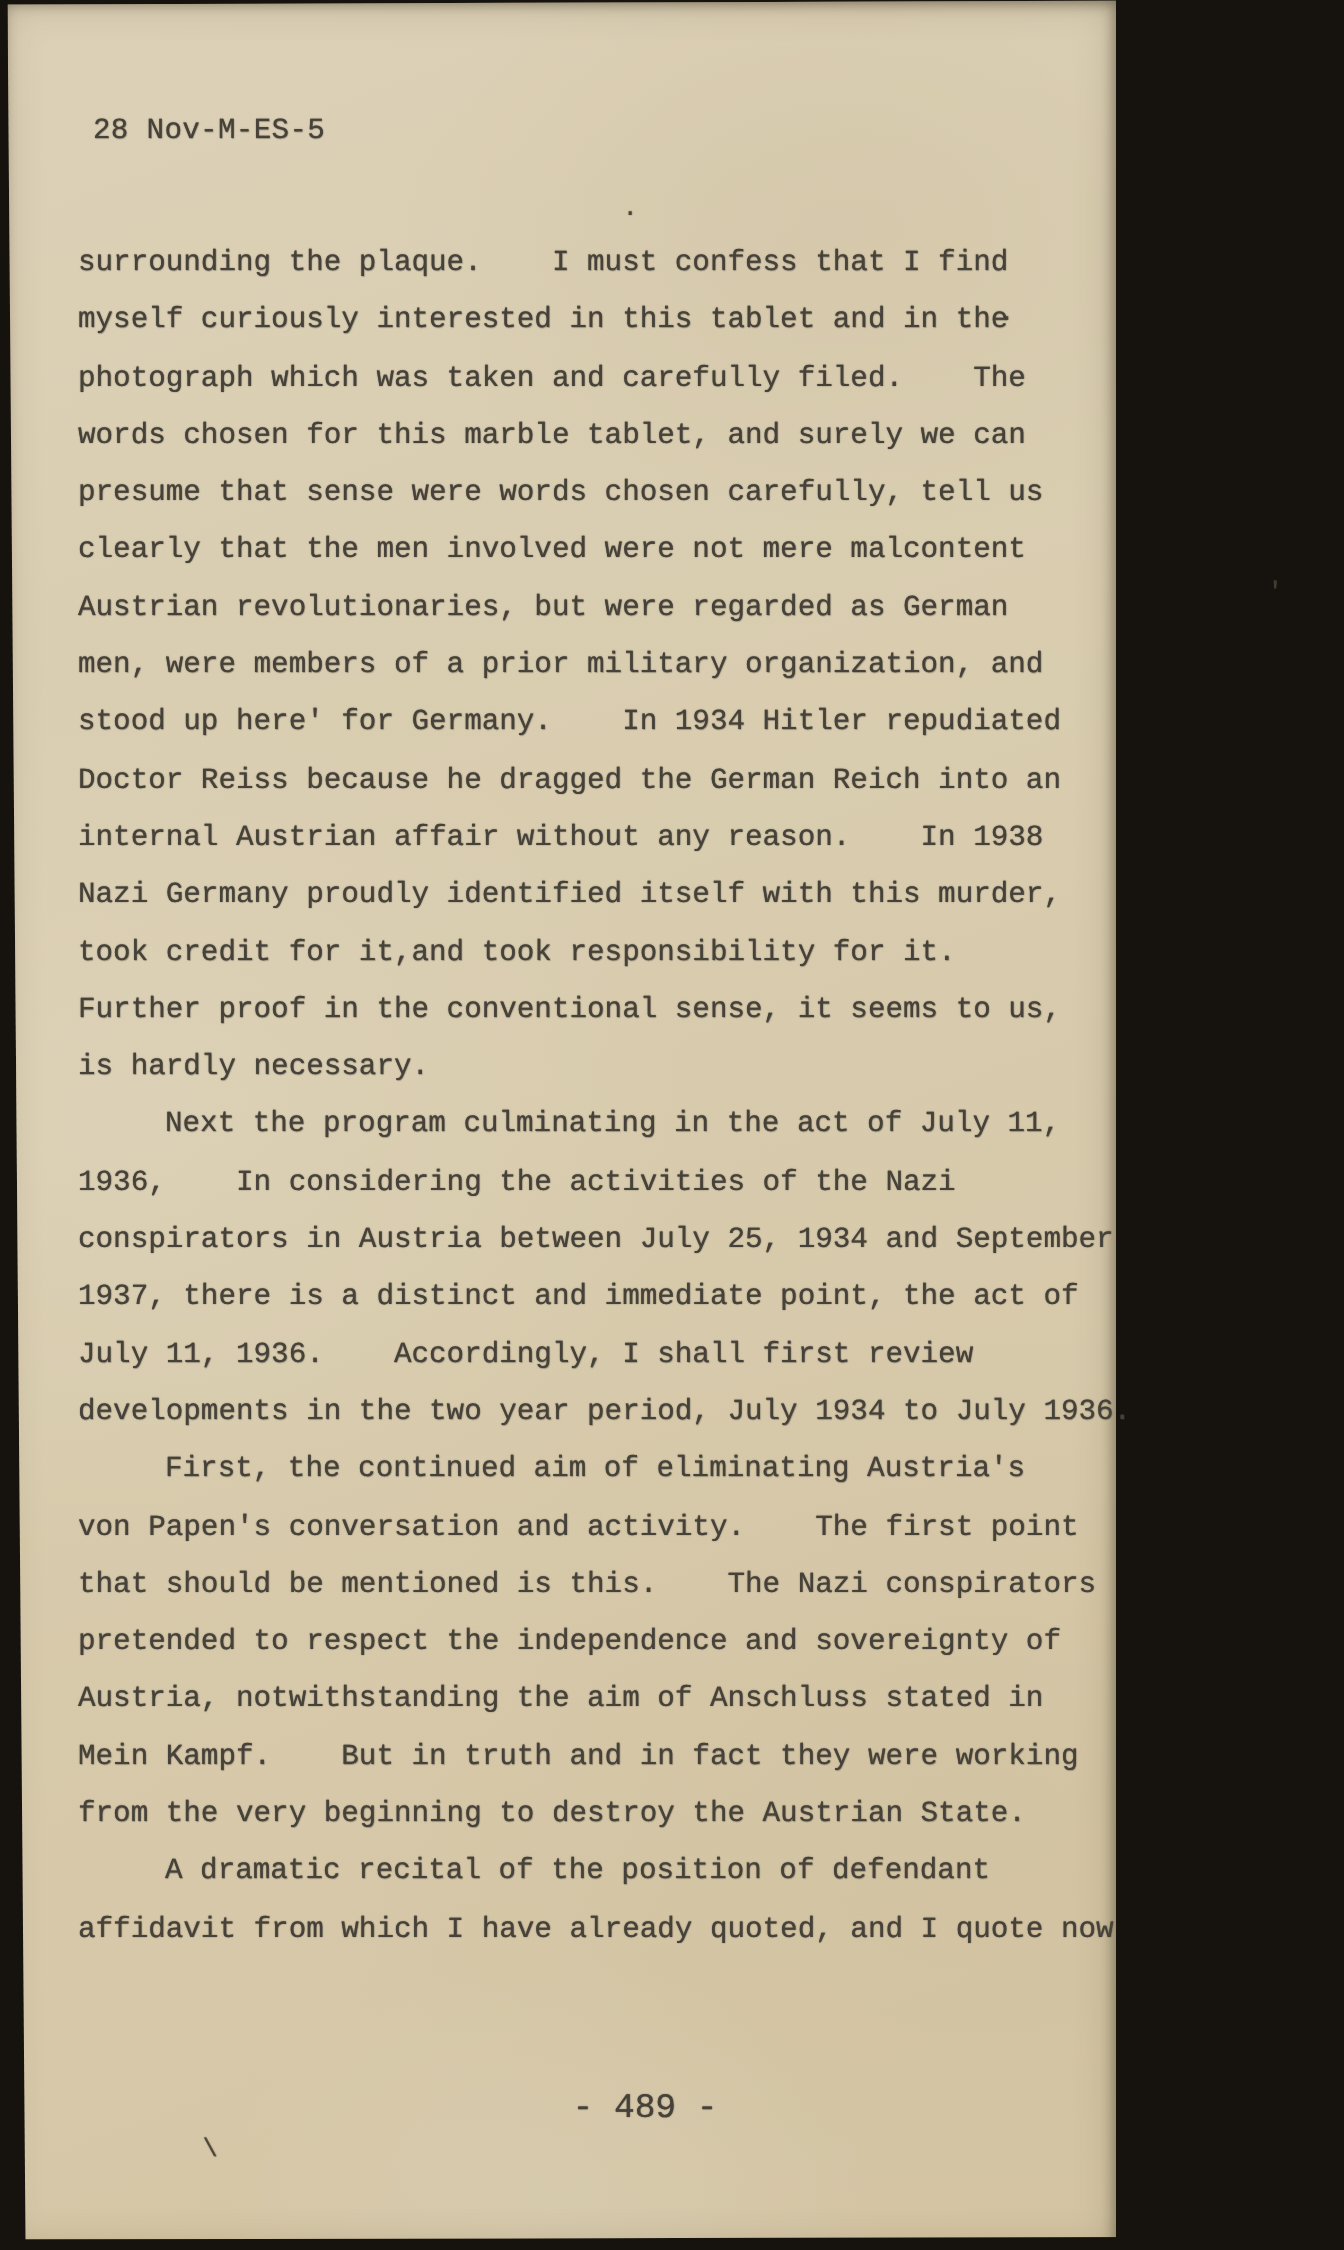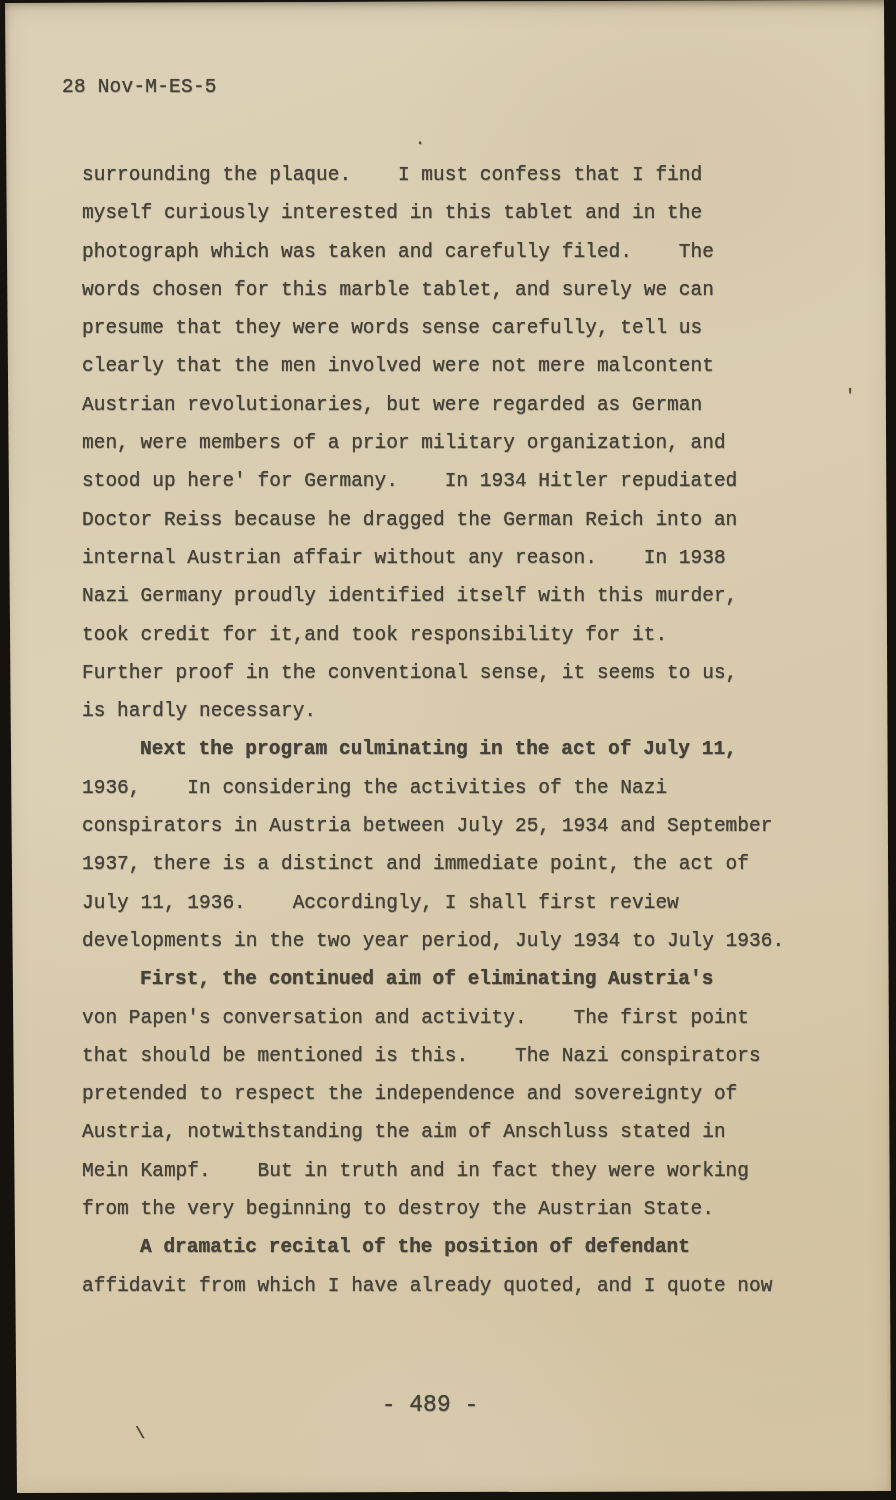--- a/index.html
+++ b/index.html
@@ -6,21 +6,21 @@
     margin: 0;
     padding: 0;
     background: #16130e;
     width: 896px;
     height: 1500px;
     overflow: hidden;
     font-family: "Liberation Mono", "DejaVu Sans Mono", monospace;
   }
   .stage {
     position: relative;
-    width: 896px;
+    width: 744px;
     height: 1500px;
     background: #16130e;
   }
   .paper {
     position: absolute;
     inset: 0;
     clip-path: polygon(5px 3px, 884px 0px, 891px 1491px, 17px 1493px);
     background:
       radial-gradient(420px 300px at 75% 10%, rgba(200,184,152,0.30), transparent 70%),
       radial-gradient(520px 420px at 12% 50%, rgba(226,217,195,0.38), transparent 72%),
@@ -43,31 +43,29 @@
     top: 76px;
     font-size: 19.5px;
     letter-spacing: 0.2px;
     white-space: pre;
   }
   .doc-body {
     position: absolute;
     left: 52px;
     top: 156px;
     width: 800px;
-    margin-left: 30px;
   }
   .line {
     height: 38.3px;
     line-height: 38.3px;
     font-size: 19.5px;
     white-space: pre;
   }
   .line.indent {
     text-indent: 58px;
-    font-weight: bold;
   }
   .page-number {
     position: absolute;
     left: 52px;
     top: 1392px;
     width: 756px;
     text-align: center;
     font-size: 23px;
     white-space: pre;
   }
@@ -83,21 +81,21 @@
 
 <div class="stage">
   <div class="paper">
     <div class="doc-header ink">28 Nov-M-ES-5</div>
 
     <div class="doc-body ink">
         <div class="line">surrounding the plaque.    I must confess that I find</div>
         <div class="line">myself curiously interested in this tablet and in the</div>
         <div class="line">photograph which was taken and carefully filed.    The</div>
         <div class="line">words chosen for this marble tablet, and surely we can</div>
-        <div class="line">presume that they were words sense carefully, tell us</div>
+        <div class="line">presume that sense were words chosen carefully, tell us</div>
         <div class="line">clearly that the men involved were not mere malcontent</div>
         <div class="line">Austrian revolutionaries, but were regarded as German</div>
         <div class="line">men, were members of a prior military organization, and</div>
         <div class="line">stood up here' for Germany.    In 1934 Hitler repudiated</div>
         <div class="line">Doctor Reiss because he dragged the German Reich into an</div>
         <div class="line">internal Austrian affair without any reason.    In 1938</div>
         <div class="line">Nazi Germany proudly identified itself with this murder,</div>
         <div class="line">took credit for it,and took responsibility for it.</div>
         <div class="line">Further proof in the conventional sense, it seems to us,</div>
         <div class="line">is hardly necessary.</div>

